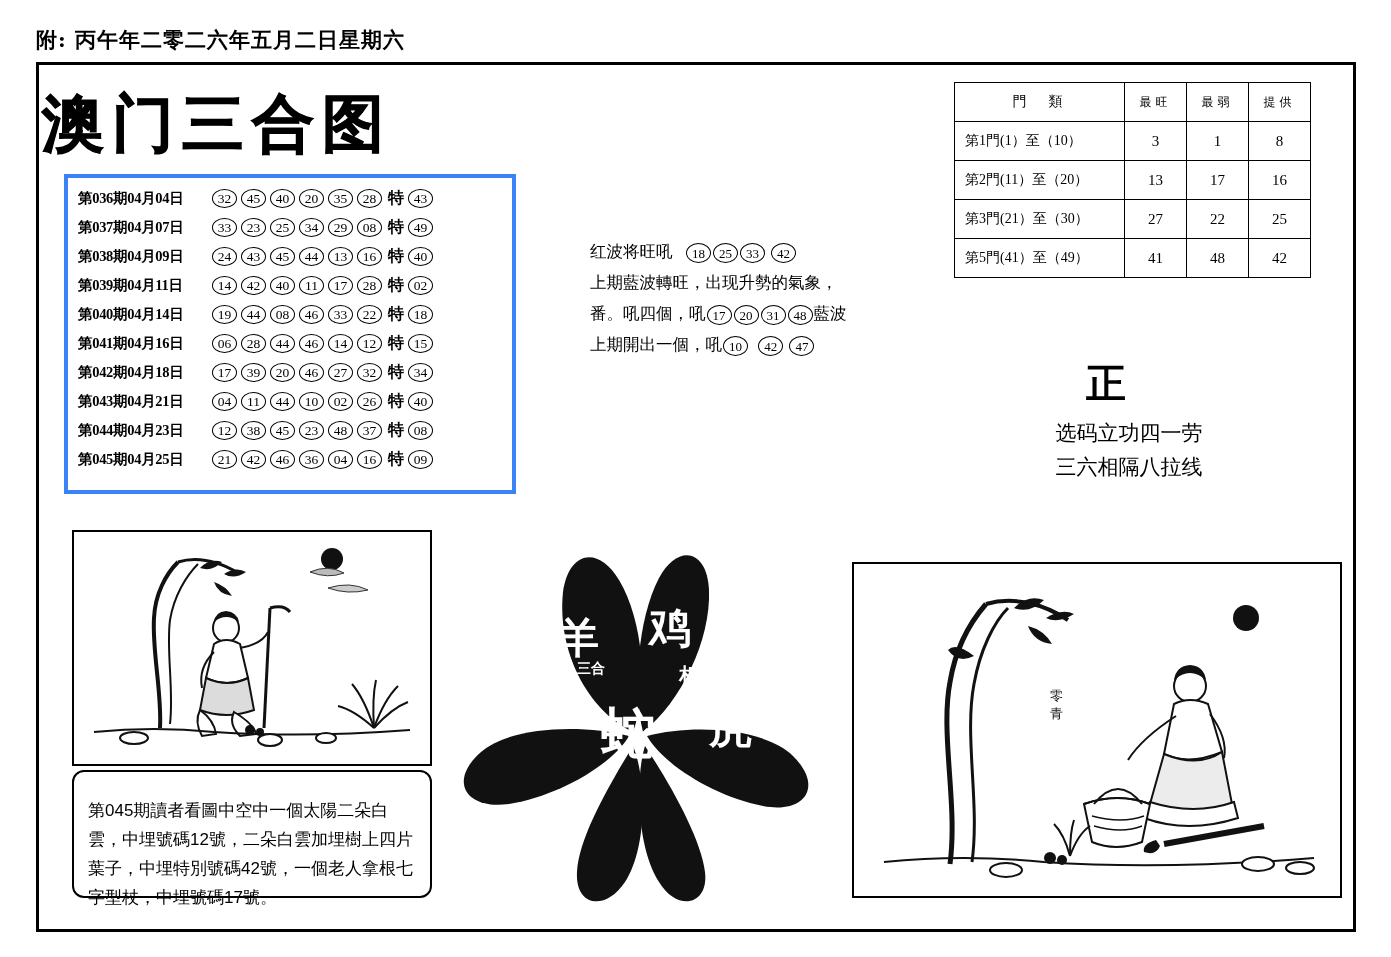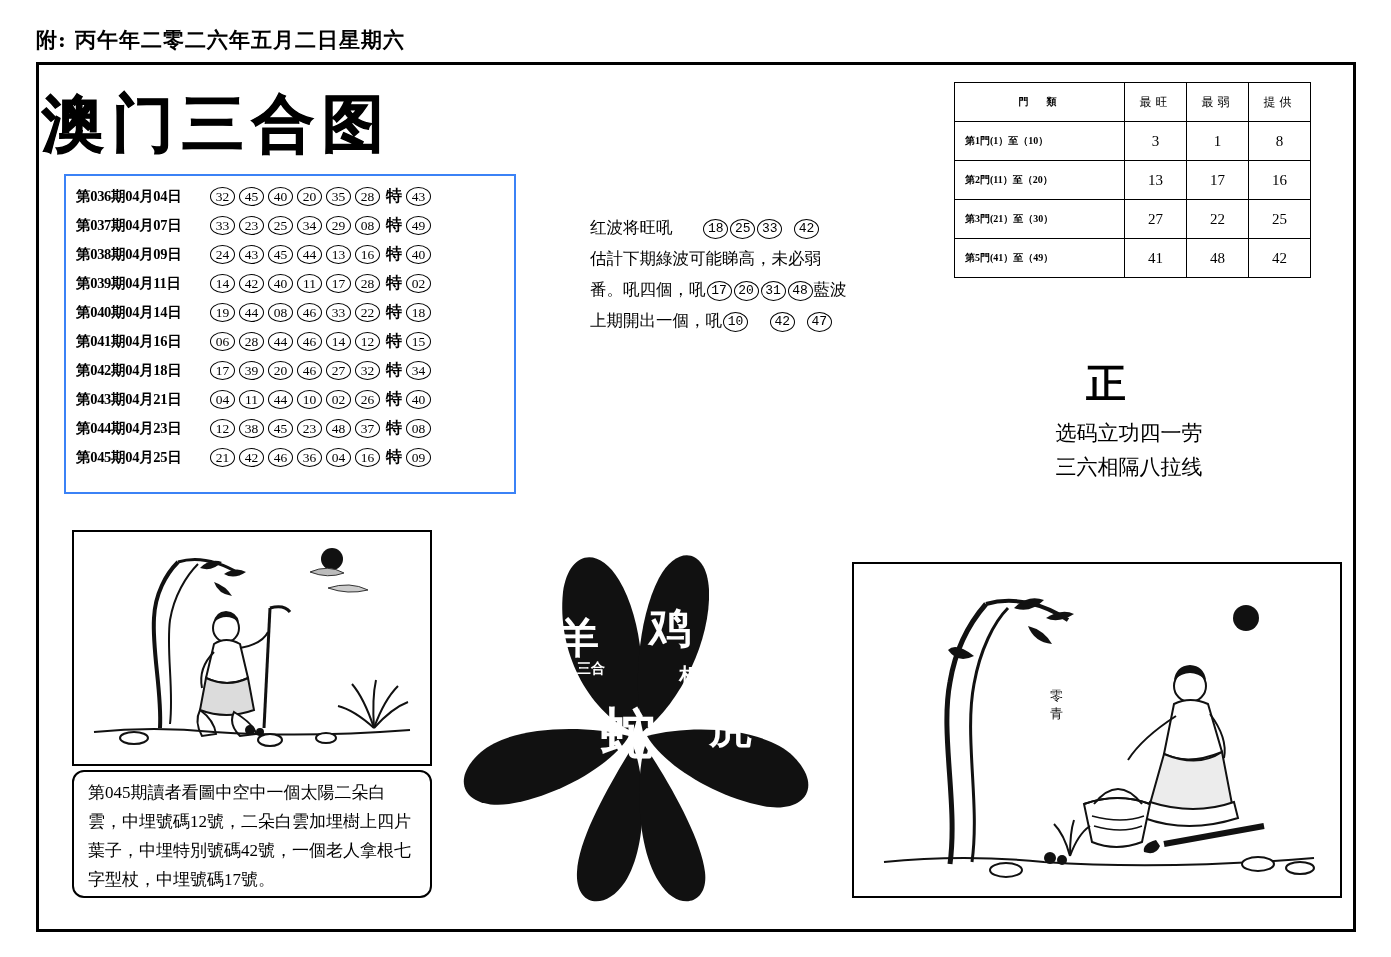--- a/index.html
+++ b/index.html
@@ -30,21 +30,21 @@
     position:absolute; left:42px; top:82px;
     font-size:62px; font-weight:bold;
     letter-spacing:8px;
     font-family:"DejaVu Serif", serif;
     -webkit-text-stroke:1px #000;
   }
   
   .history {
     position:absolute; left:64px; top:174px;
     width:452px; height:320px;
-    border:2px solid #3b82f6;
+    border:4px solid #3b82f6;
     background:#fff;
     padding:6px 8px 0 10px;
   }
   .hist-row {
     display:flex; align-items:center;
     height:29px;
     font-size:15px;
     white-space:nowrap;
   }
   .hist-label { font-weight:bold; font-size:14.5px; letter-spacing:-0.3px; width:134px; }
@@ -53,25 +53,25 @@
     width:25px; height:19px;
     border:1.4px solid #000;
     border-radius:50%;
     font-size:13.5px;
     margin-right:4px;
     line-height:1;
   }
   .special-label { font-weight:bold; font-size:16px; margin:0 4px 0 2px; }
   
   .commentary {
-    position:absolute; left:590px; top:213px;
+    position:absolute; left:590px; top:236px;
     width:290px;
     font-size:16.5px;
     line-height:31px;
-    font-family:Liberation Mono, monospace;
+    font-family:Liberation Serif, serif;
   }
   .commentary .inl-ball {
     display:inline-flex; align-items:center; justify-content:center;
     width:25px; height:20px; border:1.4px solid #000; border-radius:50%;
     font-size:13px; line-height:1; vertical-align:middle;
     margin:0 1px;
   }
   
   .gate-table {
     position:absolute; left:954px; top:82px;
@@ -79,21 +79,21 @@
     background:#fff;
   }
   .gate-table td, .gate-table th {
     border:1.5px solid #000;
     text-align:center;
     font-size:15px;
     padding:0;
     height:39px;
   }
   .gate-table th { font-weight:normal; font-size:12px; letter-spacing:4px; }
-  .gate-table .c0 { width:170px; text-align:left; padding-left:10px; font-weight:bold; font-size:10px;margin-left:25px; }
+  .gate-table .c0 { width:170px; text-align:left; padding-left:10px; font-weight:normal; font-size:14px;margin-left:25px; }
   .gate-table .c1, .gate-table .c2, .gate-table .c3 { width:62px; }
   
   .zheng {
     position:absolute; left:1086px; top:356px;
     font-size:40px; font-weight:bold;
     font-family:"DejaVu Serif", serif;
   }
   .zheng-lines {
     position:absolute; left:1024px; top:416px;
     font-size:21px;
@@ -110,24 +110,24 @@
     background:#fff;
     overflow:hidden;
   }
   
   .caption-left {
     position:absolute; left:72px; top:770px;
     width:360px; height:128px;
     border:2px solid #000;
     border-radius:12px;
     background:#fff;
-    padding:6px 14px;
+    padding:24px 14px;
     font-size:17px;
     line-height:29px;
-    font-family:Liberation Serif, serif;
+    font-family:Liberation Sans, sans-serif;
   }
   
   .pic-right {
     position:absolute; left:852px; top:562px;
     width:490px; height:336px;
     border:2px solid #000;
     background:#fff;
     overflow:hidden;
   }
   
@@ -273,21 +273,21 @@
   </div>
 </div>
 
 <div class="commentary">
   <div>
     <span>红波将旺吼</span>
     &nbsp;
     <span class="inl-ball">18</span><span class="inl-ball">25</span><span class="inl-ball">33</span>
     <span class="inl-ball">42</span>
   </div>
-  <div>估計下期綠波可能睇高，未必弱</div>
+  <div>上期藍波轉旺，出现升勢的氣象，</div>
   <div>
     <span>番。吼四個，吼</span><span class="inl-ball">17</span><span class="inl-ball">20</span><span class="inl-ball">31</span><span class="inl-ball">48</span><span>藍波</span>
   </div>
   <div>
     <span>上期開出一個，吼</span><span class="inl-ball">10</span>&nbsp;&nbsp;<span class="inl-ball">42</span>&nbsp;<span class="inl-ball">47</span>
   </div>
 </div>
 
 <table class="gate-table">
   <tbody>

